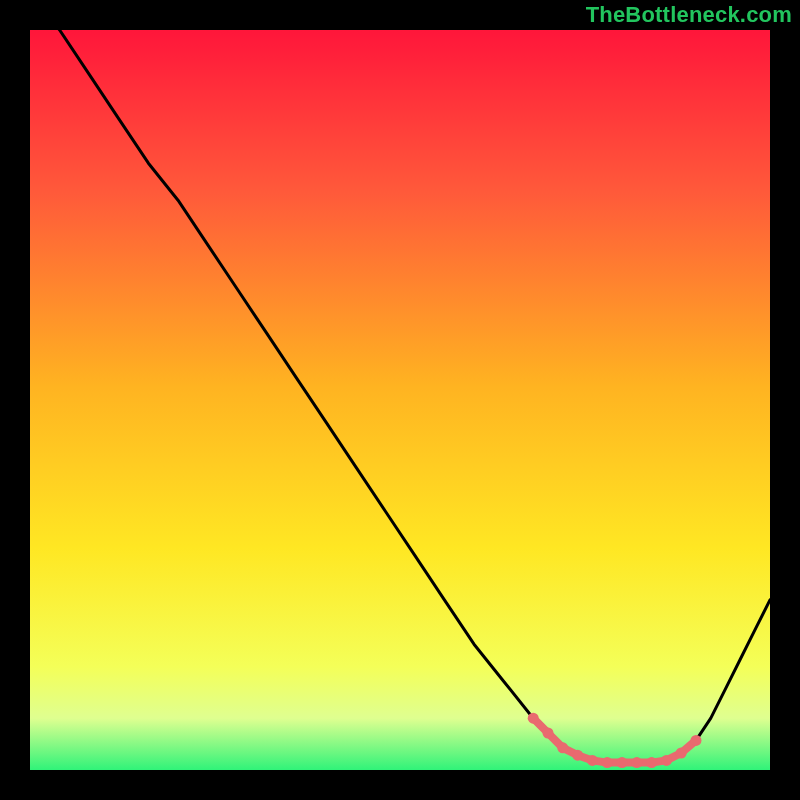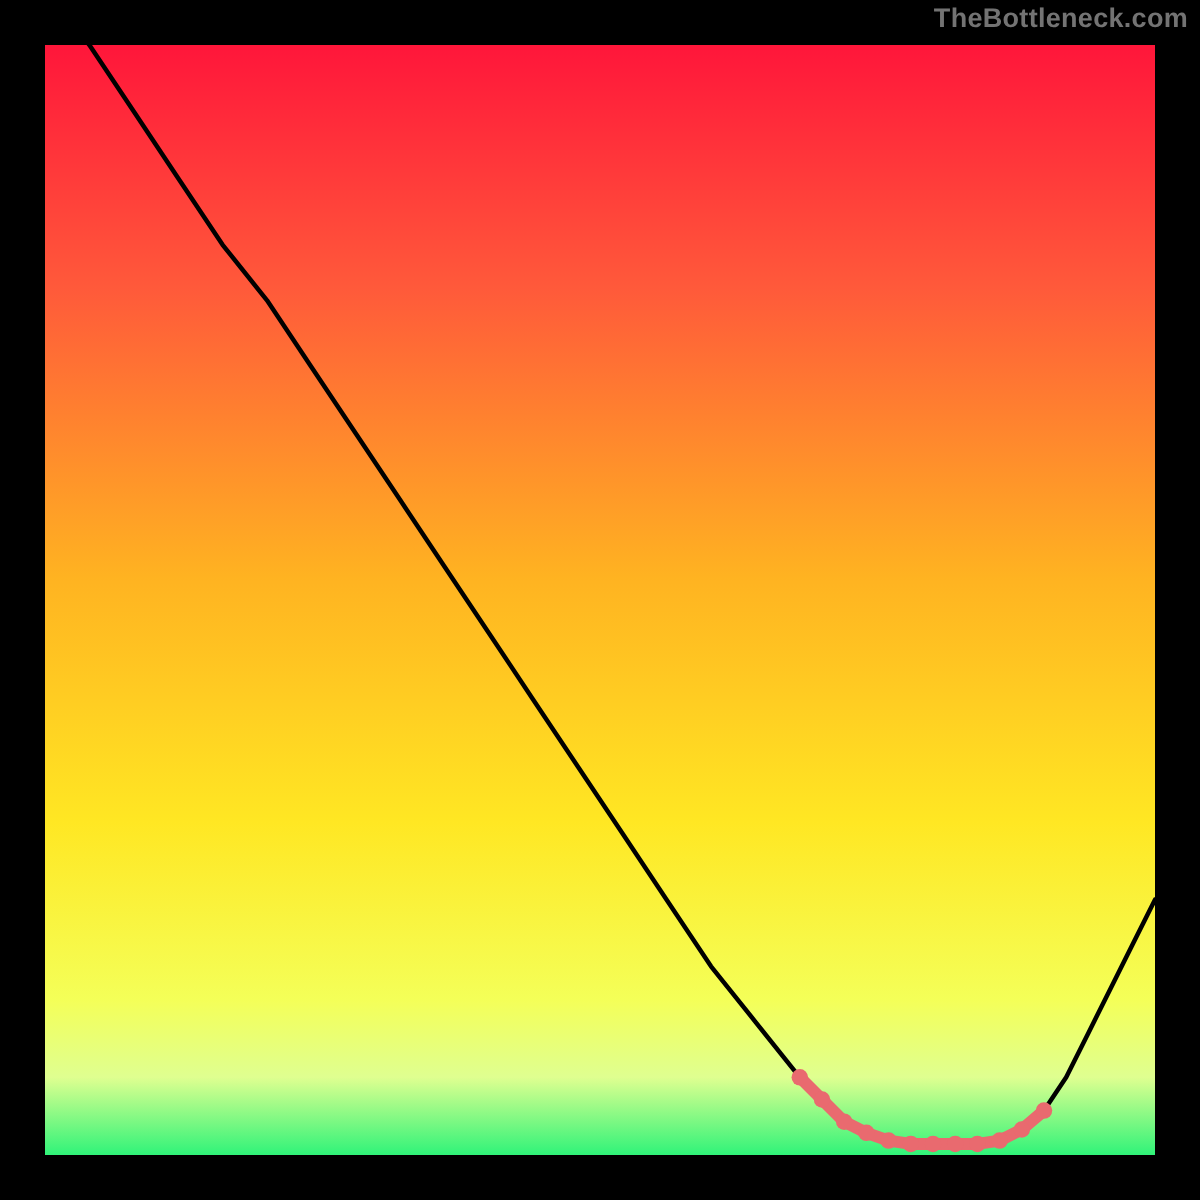--- a/index.html
+++ b/index.html
@@ -14,23 +14,23 @@
     position: relative;
     width: 800px;
     height: 800px;
     background: #000000;
   }
   .watermark {
     position: absolute;
     top: 2px;
     right: 8px;
     font-family: Arial, Helvetica, sans-serif;
-    font-size: 18px;
+    font-size: 22px;
     font-weight: 600;
-    color: #737373;
+    color: #22c55e;
     letter-spacing: 0.2px;
     z-index: 10;
   }
   svg.plot {
     position: absolute;
     left: 0;
     top: 0;
     width: 800px;
     height: 800px;
     display: block;

